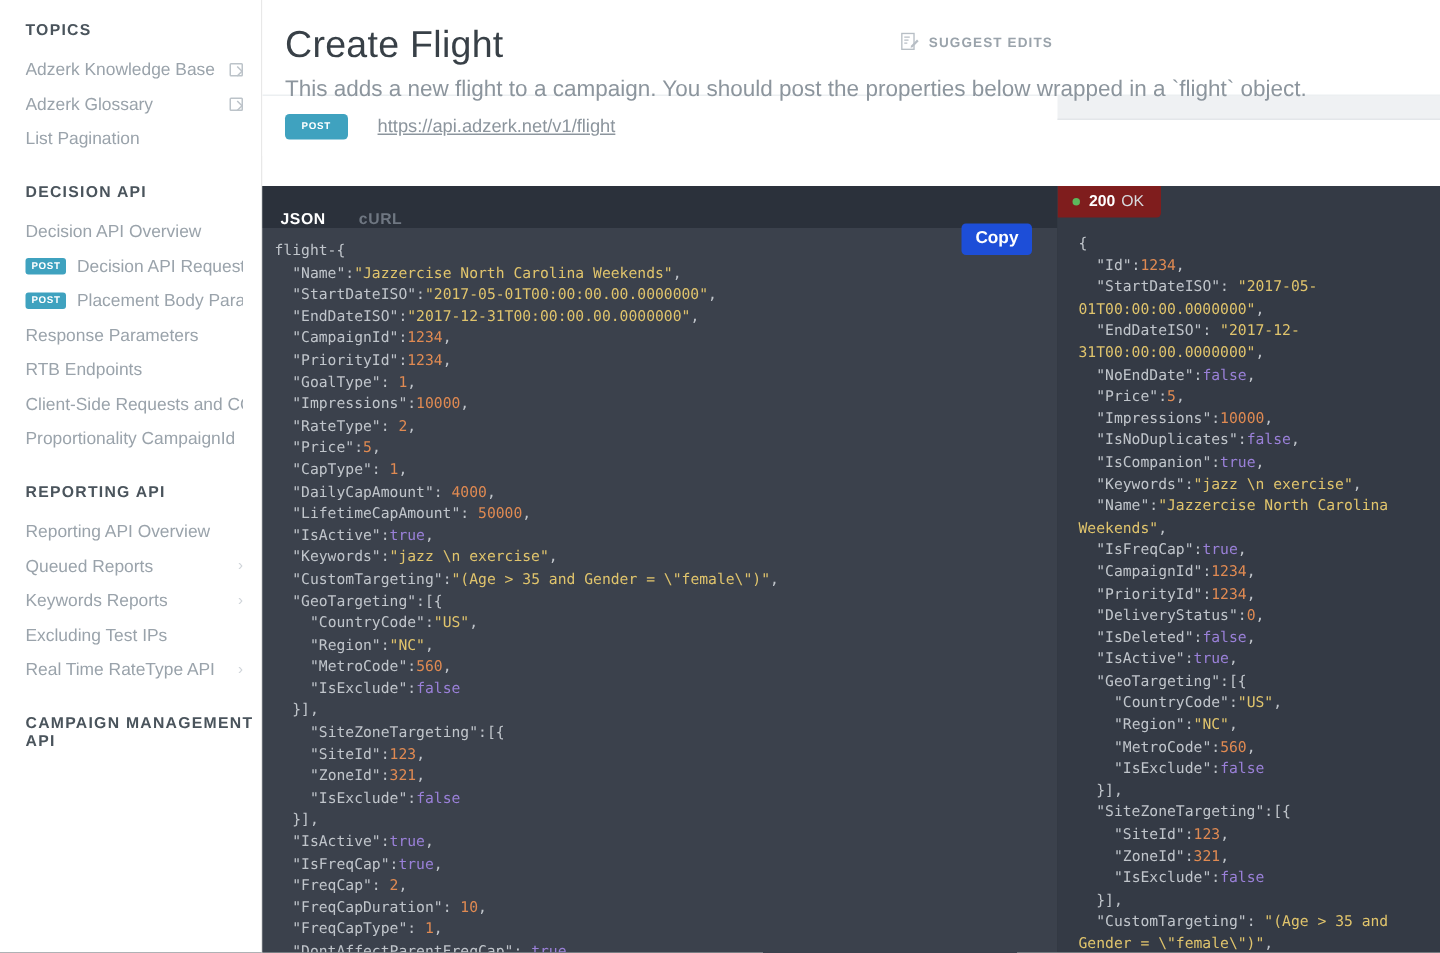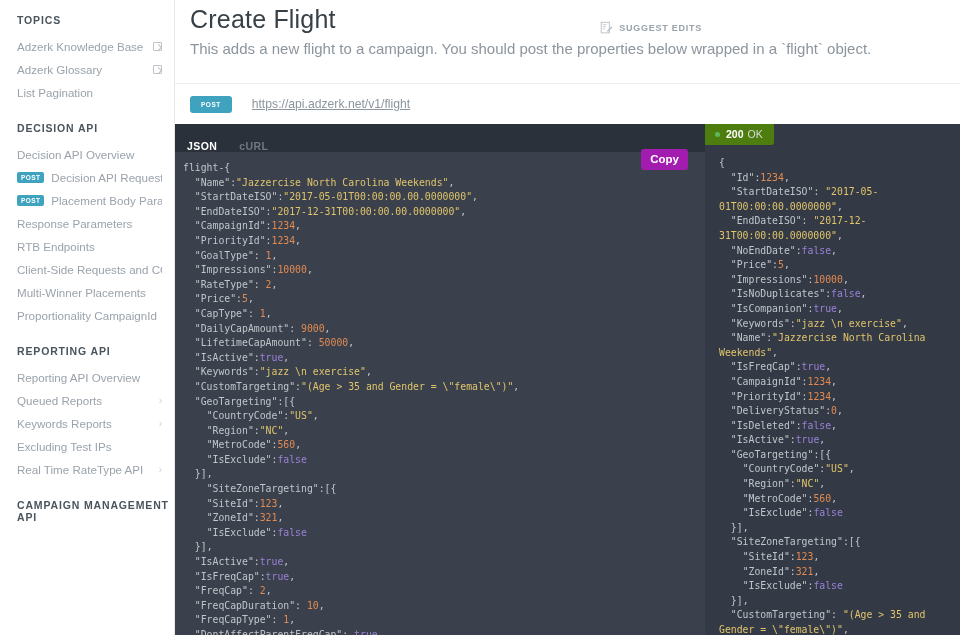--- a/index.html
+++ b/index.html
@@ -70,24 +70,24 @@
   .verb.post { background:#3fa2bf; }
   .chev {
     flex:0 0 auto; color:#cfd4d9; font-size:10px; margin-left:6px;
   }
 
   
   #main { flex:1 1 auto; height:635px; position:relative; background:#fff; }
 
   #page-head {
     background:#fff;
-    padding:3px 24px 14px 15px;
+    padding:14px 24px 14px 15px;
     border-bottom:1px solid #eceff1;
     position:relative;
-    height:84px;
+    height:64px;
   }
   #page-title {
     font-size:25px;
     font-weight:normal;
     color:#384047;
     letter-spacing:.2px;
     line-height:32px;
   }
   #page-sub {
     margin-top:6px;
@@ -133,41 +133,41 @@
     height:28px; background:#2b313b;
     display:flex; align-items:flex-end; padding-left:12px;
   }
   .tab {
     font-size:10.5px; font-weight:bold; letter-spacing:.4px;
     color:#6f7782; margin-right:22px; cursor:pointer;
   }
   .tab.sel { color:#ffffff; }
   #copy-btn {
     position:absolute; right:17px; top:25px;
-    background:#a21caf; color:#fff;
+    background:#1d4ed8; color:#fff;
     font-size:11.5px; font-weight:bold;
     padding:3px 9px 4px; border-radius:3px;
     cursor:pointer; line-height:14px;
   }
   pre.code {
     font-family:"DejaVu Sans Mono","Liberation Mono",monospace;
     font-size:9.8px;
     line-height:14.6px;
     color:#c9cdd3;
     padding:9px 0 0 8px;
     white-space:pre-wrap;
     word-break:break-word;
   }
   #resp-pane {
     flex:1 1 auto; position:relative; background:#343a45;
     overflow:hidden;
   }
   #status-chip {
     display:inline-flex; align-items:center;
-    background:#4d7c0f; color:#d8dbdf;
+    background:#7f1d1d; color:#d8dbdf;
     font-size:10.5px;
     padding:4px 11px 5px 10px;
     border-bottom-right-radius:3px;
   }
   #status-chip .dot {
     width:5px;height:5px;border-radius:50%;background:#5cb85c;
     margin-right:6px; display:inline-block;
   }
   #status-chip .code { font-weight:bold; color:#ffffff; margin-right:4px; }
   #resp-pane pre.code { padding:11px 6px 0 14px; color:#c9cdd3; }
@@ -220,23 +220,20 @@
           <span class="lbl">Placement Body Parameters</span>
         </div>
         <div class="nav-item">
           <span class="lbl">Response Parameters</span>
         </div>
         <div class="nav-item">
           <span class="lbl">RTB Endpoints</span>
         </div>
         <div class="nav-item">
           <span class="lbl">Client-Side Requests and CORS</span>
-        </div>
-        <div class="nav-item">
-          <span class="lbl">Multi-Winner Placements</span>
         </div>
         <div class="nav-item">
           <span class="lbl">Proportionality CampaignId</span>
         </div>
       </div>
       <div class="nav-group">
         <div class="nav-section-title">REPORTING API</div>
         <div class="nav-item">
           <span class="lbl">Reporting API Overview</span>
         </div>
@@ -296,21 +293,21 @@
 </span><span class="p"> </span><span class="p"> </span><span class="k">"Name"</span><span class="p">:</span><span class="s">"Jazzercise North Carolina Weekends"</span><span class="p">,</span><span class="p">
 </span><span class="p"> </span><span class="p"> </span><span class="k">"StartDateISO"</span><span class="p">:</span><span class="s">"2017-05-01T00:00:00.00.0000000"</span><span class="p">,</span><span class="p">
 </span><span class="p"> </span><span class="p"> </span><span class="k">"EndDateISO"</span><span class="p">:</span><span class="s">"2017-12-31T00:00:00.00.0000000"</span><span class="p">,</span><span class="p">
 </span><span class="p"> </span><span class="p"> </span><span class="k">"CampaignId"</span><span class="p">:</span><span class="n">1234</span><span class="p">,</span><span class="p">
 </span><span class="p"> </span><span class="p"> </span><span class="k">"PriorityId"</span><span class="p">:</span><span class="n">1234</span><span class="p">,</span><span class="p">
 </span><span class="p"> </span><span class="p"> </span><span class="k">"GoalType"</span><span class="p">:</span><span class="p"> </span><span class="n">1</span><span class="p">,</span><span class="p">
 </span><span class="p"> </span><span class="p"> </span><span class="k">"Impressions"</span><span class="p">:</span><span class="n">10000</span><span class="p">,</span><span class="p">
 </span><span class="p"> </span><span class="p"> </span><span class="k">"RateType"</span><span class="p">:</span><span class="p"> </span><span class="n">2</span><span class="p">,</span><span class="p">
 </span><span class="p"> </span><span class="p"> </span><span class="k">"Price"</span><span class="p">:</span><span class="n">5</span><span class="p">,</span><span class="p">
 </span><span class="p"> </span><span class="p"> </span><span class="k">"CapType"</span><span class="p">:</span><span class="p"> </span><span class="n">1</span><span class="p">,</span><span class="p">
-</span><span class="p"> </span><span class="p"> </span><span class="k">"DailyCapAmount"</span><span class="p">:</span><span class="p"> </span><span class="n">9000</span><span class="p">,</span><span class="p">
+</span><span class="p"> </span><span class="p"> </span><span class="k">"DailyCapAmount"</span><span class="p">:</span><span class="p"> </span><span class="n">4000</span><span class="p">,</span><span class="p">
 </span><span class="p"> </span><span class="p"> </span><span class="k">"LifetimeCapAmount"</span><span class="p">:</span><span class="p"> </span><span class="n">50000</span><span class="p">,</span><span class="p">
 </span><span class="p"> </span><span class="p"> </span><span class="k">"IsActive"</span><span class="p">:</span><span class="b">true</span><span class="p">,</span><span class="p">
 </span><span class="p"> </span><span class="p"> </span><span class="k">"Keywords"</span><span class="p">:</span><span class="s">"jazz \n exercise"</span><span class="p">,</span><span class="p">
 </span><span class="p"> </span><span class="p"> </span><span class="k">"CustomTargeting"</span><span class="p">:</span><span class="s">"(Age &gt; 35 and Gender = \"female\")"</span><span class="p">,</span><span class="p">
 </span><span class="p"> </span><span class="p"> </span><span class="k">"GeoTargeting"</span><span class="p">:</span><span class="p">[</span><span class="p">{</span><span class="p">
 </span><span class="p"> </span><span class="p"> </span><span class="p"> </span><span class="p"> </span><span class="k">"CountryCode"</span><span class="p">:</span><span class="s">"US"</span><span class="p">,</span><span class="p">
 </span><span class="p"> </span><span class="p"> </span><span class="p"> </span><span class="p"> </span><span class="k">"Region"</span><span class="p">:</span><span class="s">"NC"</span><span class="p">,</span><span class="p">
 </span><span class="p"> </span><span class="p"> </span><span class="p"> </span><span class="p"> </span><span class="k">"MetroCode"</span><span class="p">:</span><span class="n">560</span><span class="p">,</span><span class="p">
 </span><span class="p"> </span><span class="p"> </span><span class="p"> </span><span class="p"> </span><span class="k">"IsExclude"</span><span class="p">:</span><span class="b">false</span><span class="p">
 </span><span class="p"> </span><span class="p"> </span><span class="p">}</span><span class="p">]</span><span class="p">,</span><span class="p">

